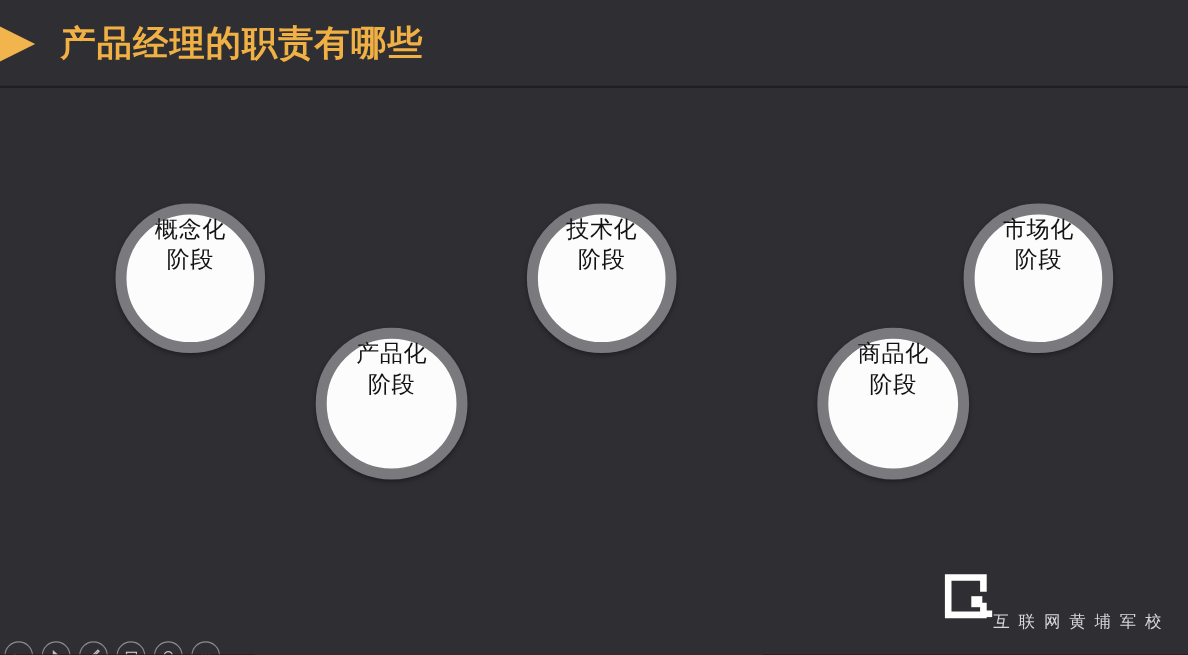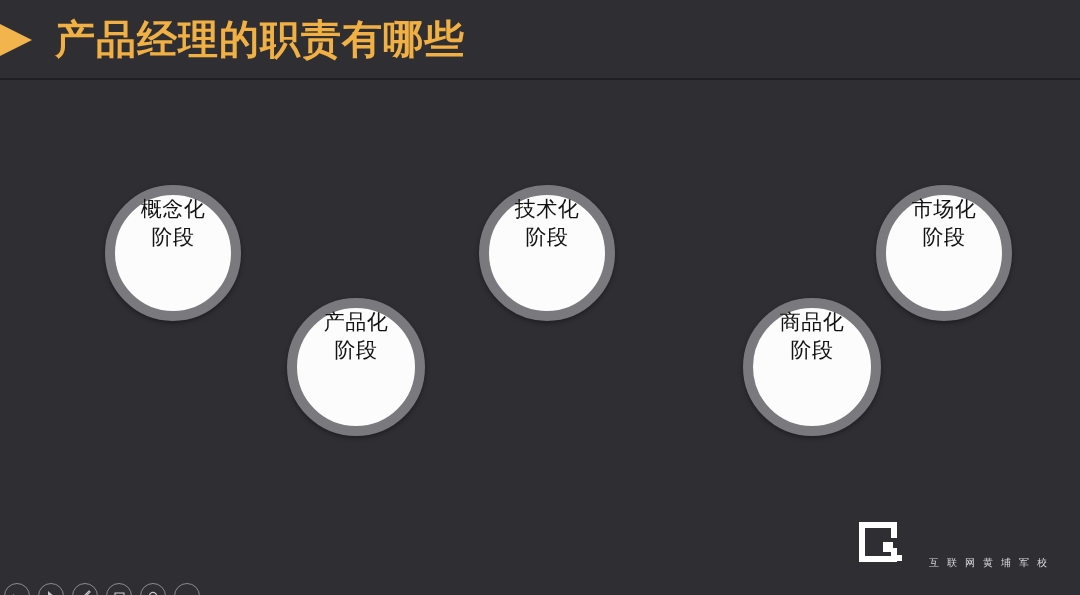--- a/index.html
+++ b/index.html
@@ -36,21 +36,21 @@
     height: 0;
     border-top: 23px solid transparent;
     border-bottom: 23px solid transparent;
     border-left: 46px solid #f2b44c;
   }
 
   #slide-title {
     position: absolute;
     left: 55px;
     top: 14px;
-    font-size: 40px;
+    font-size: 32px;
     font-weight: bold;
     color: #f0b044;
     letter-spacing: 1px;
     line-height: 50px;
     white-space: nowrap;
   }
 
   #header-rule {
     position: absolute;
     left: 0;
@@ -106,23 +106,23 @@
     font-size: 33px;
     font-weight: bold;
     color: #ffffff;
     letter-spacing: 2px;
     line-height: 38px;
     white-space: nowrap;
   }
 
   #logo-tagline {
     position: absolute;
-    left: 74px;
+    left: 48px;
     top: 44px;
-    font-size: 10px;
+    font-size: 15px;
     color: #d8d8da;
     letter-spacing: 8px;
     white-space: nowrap;
   }
 
   
   #toolbar {
     position: absolute;
     left: 4px;
     bottom: -14px;

